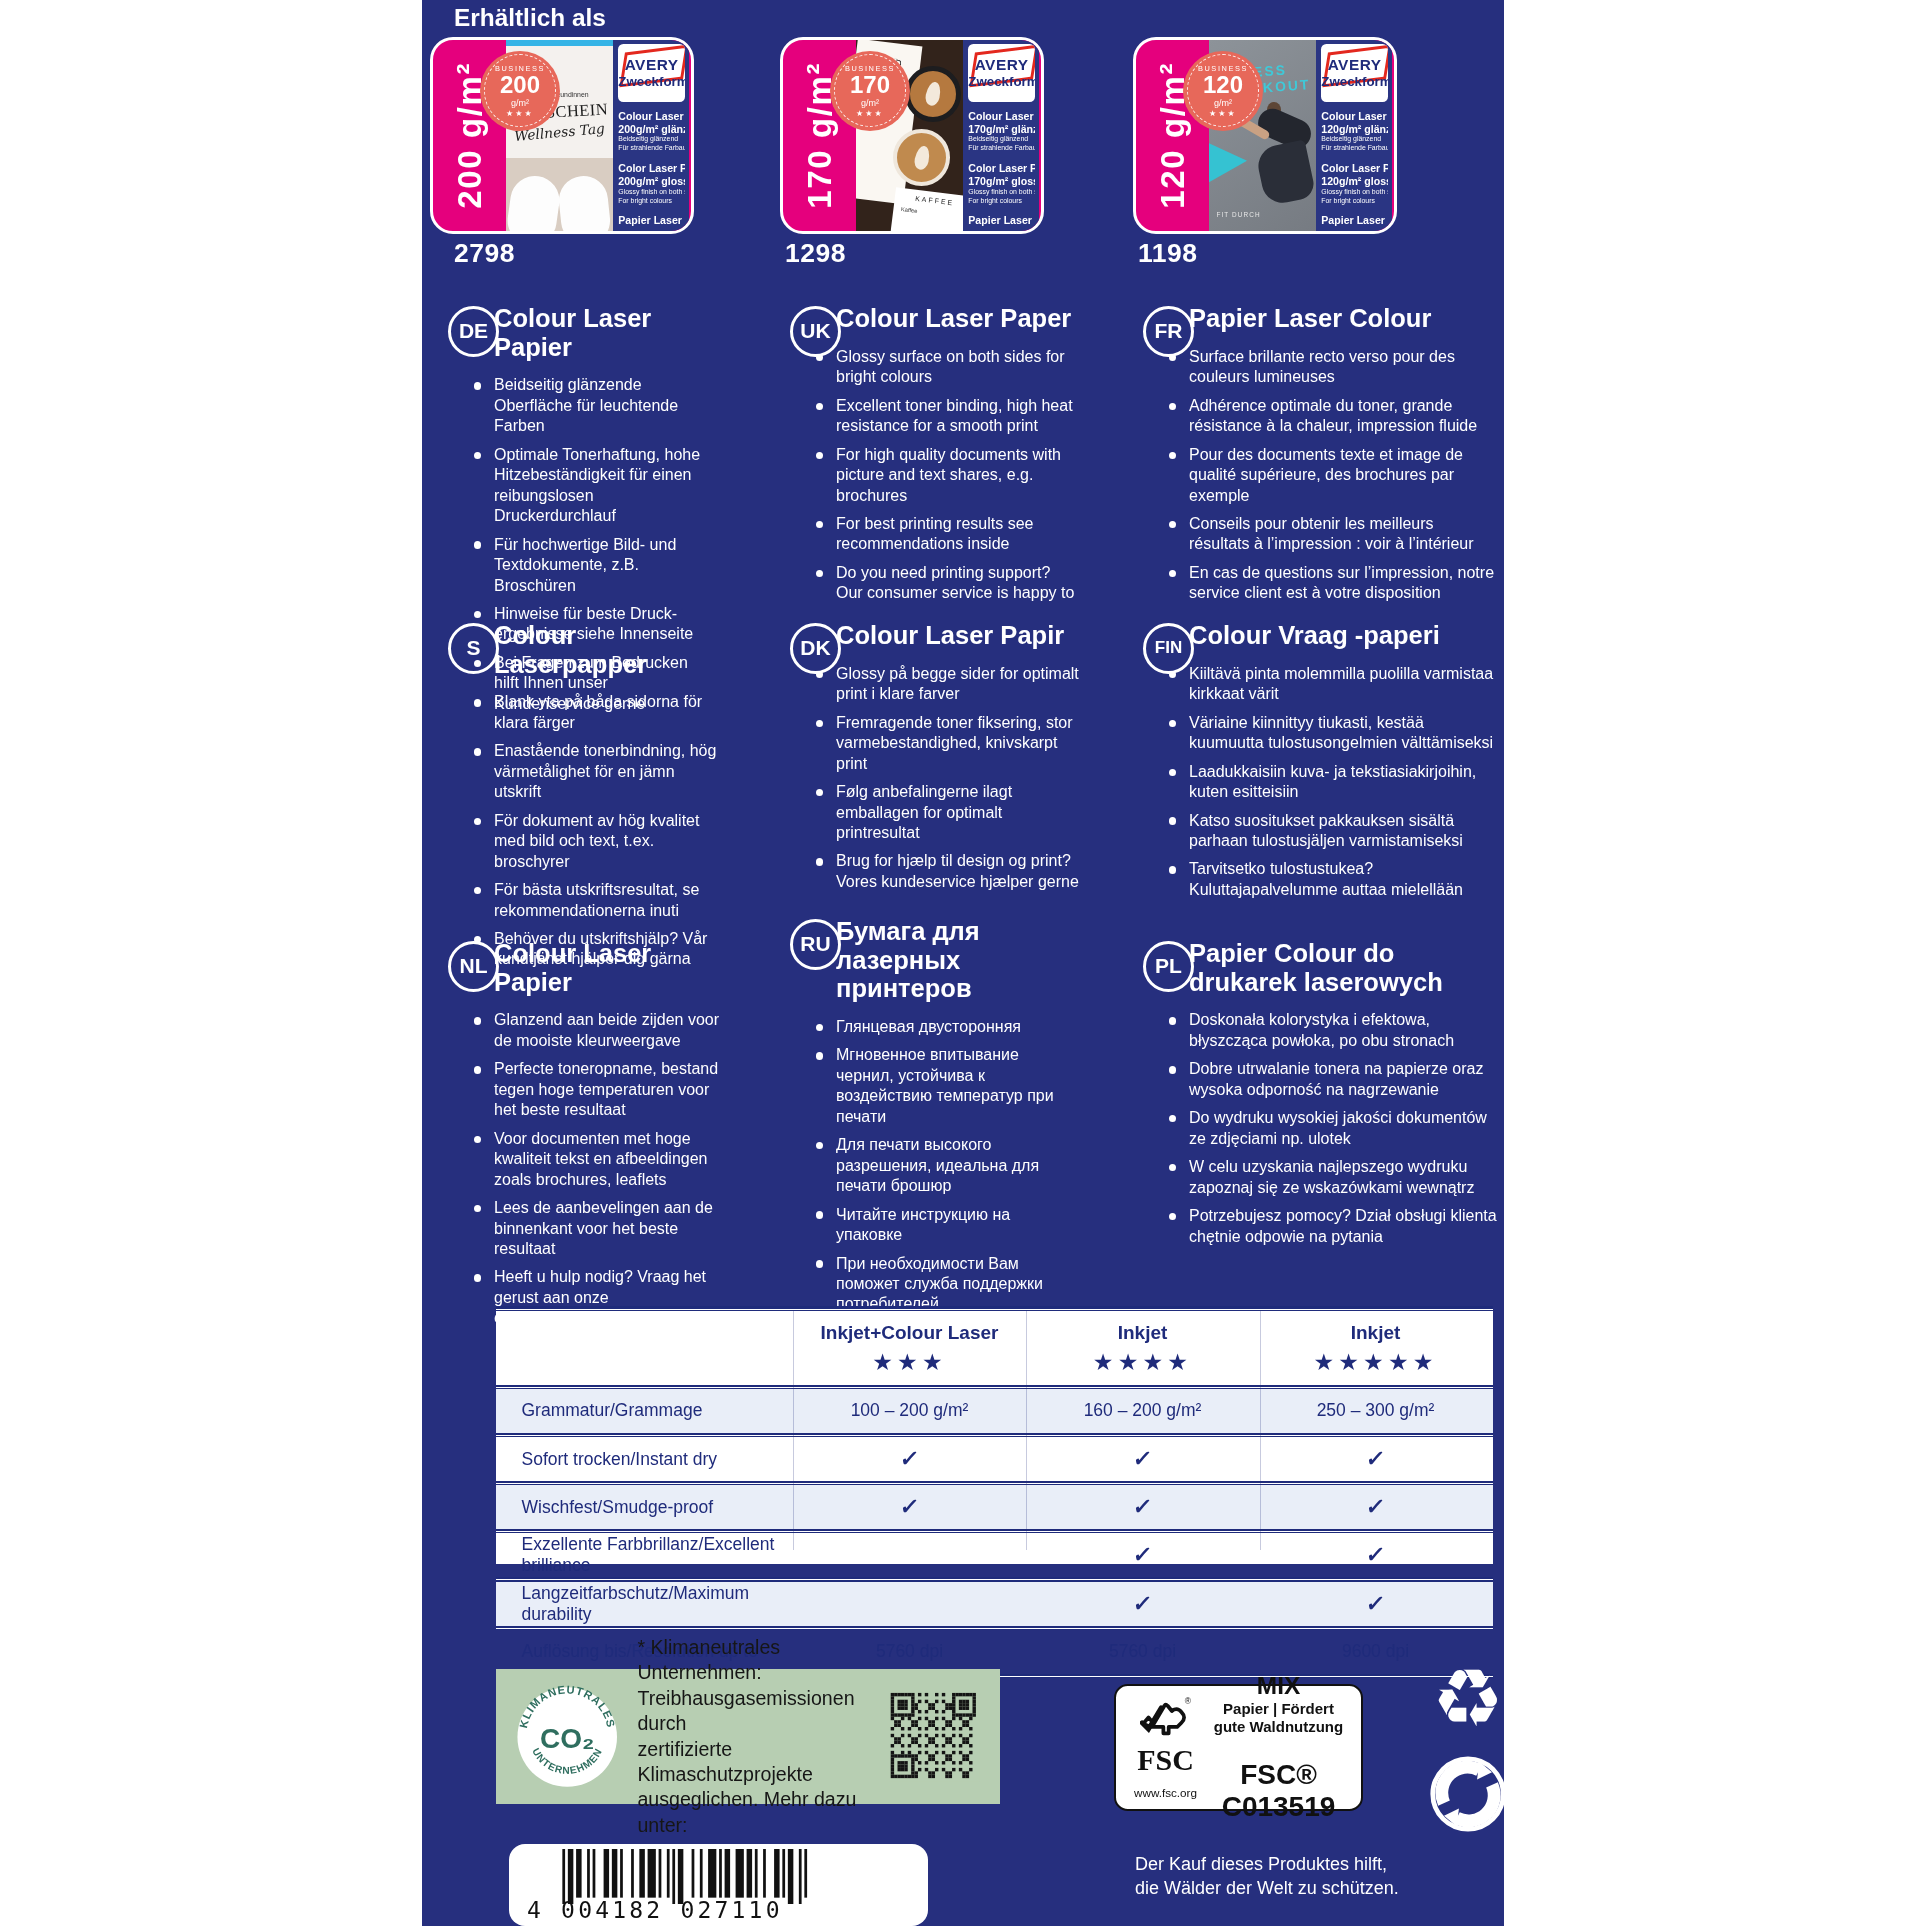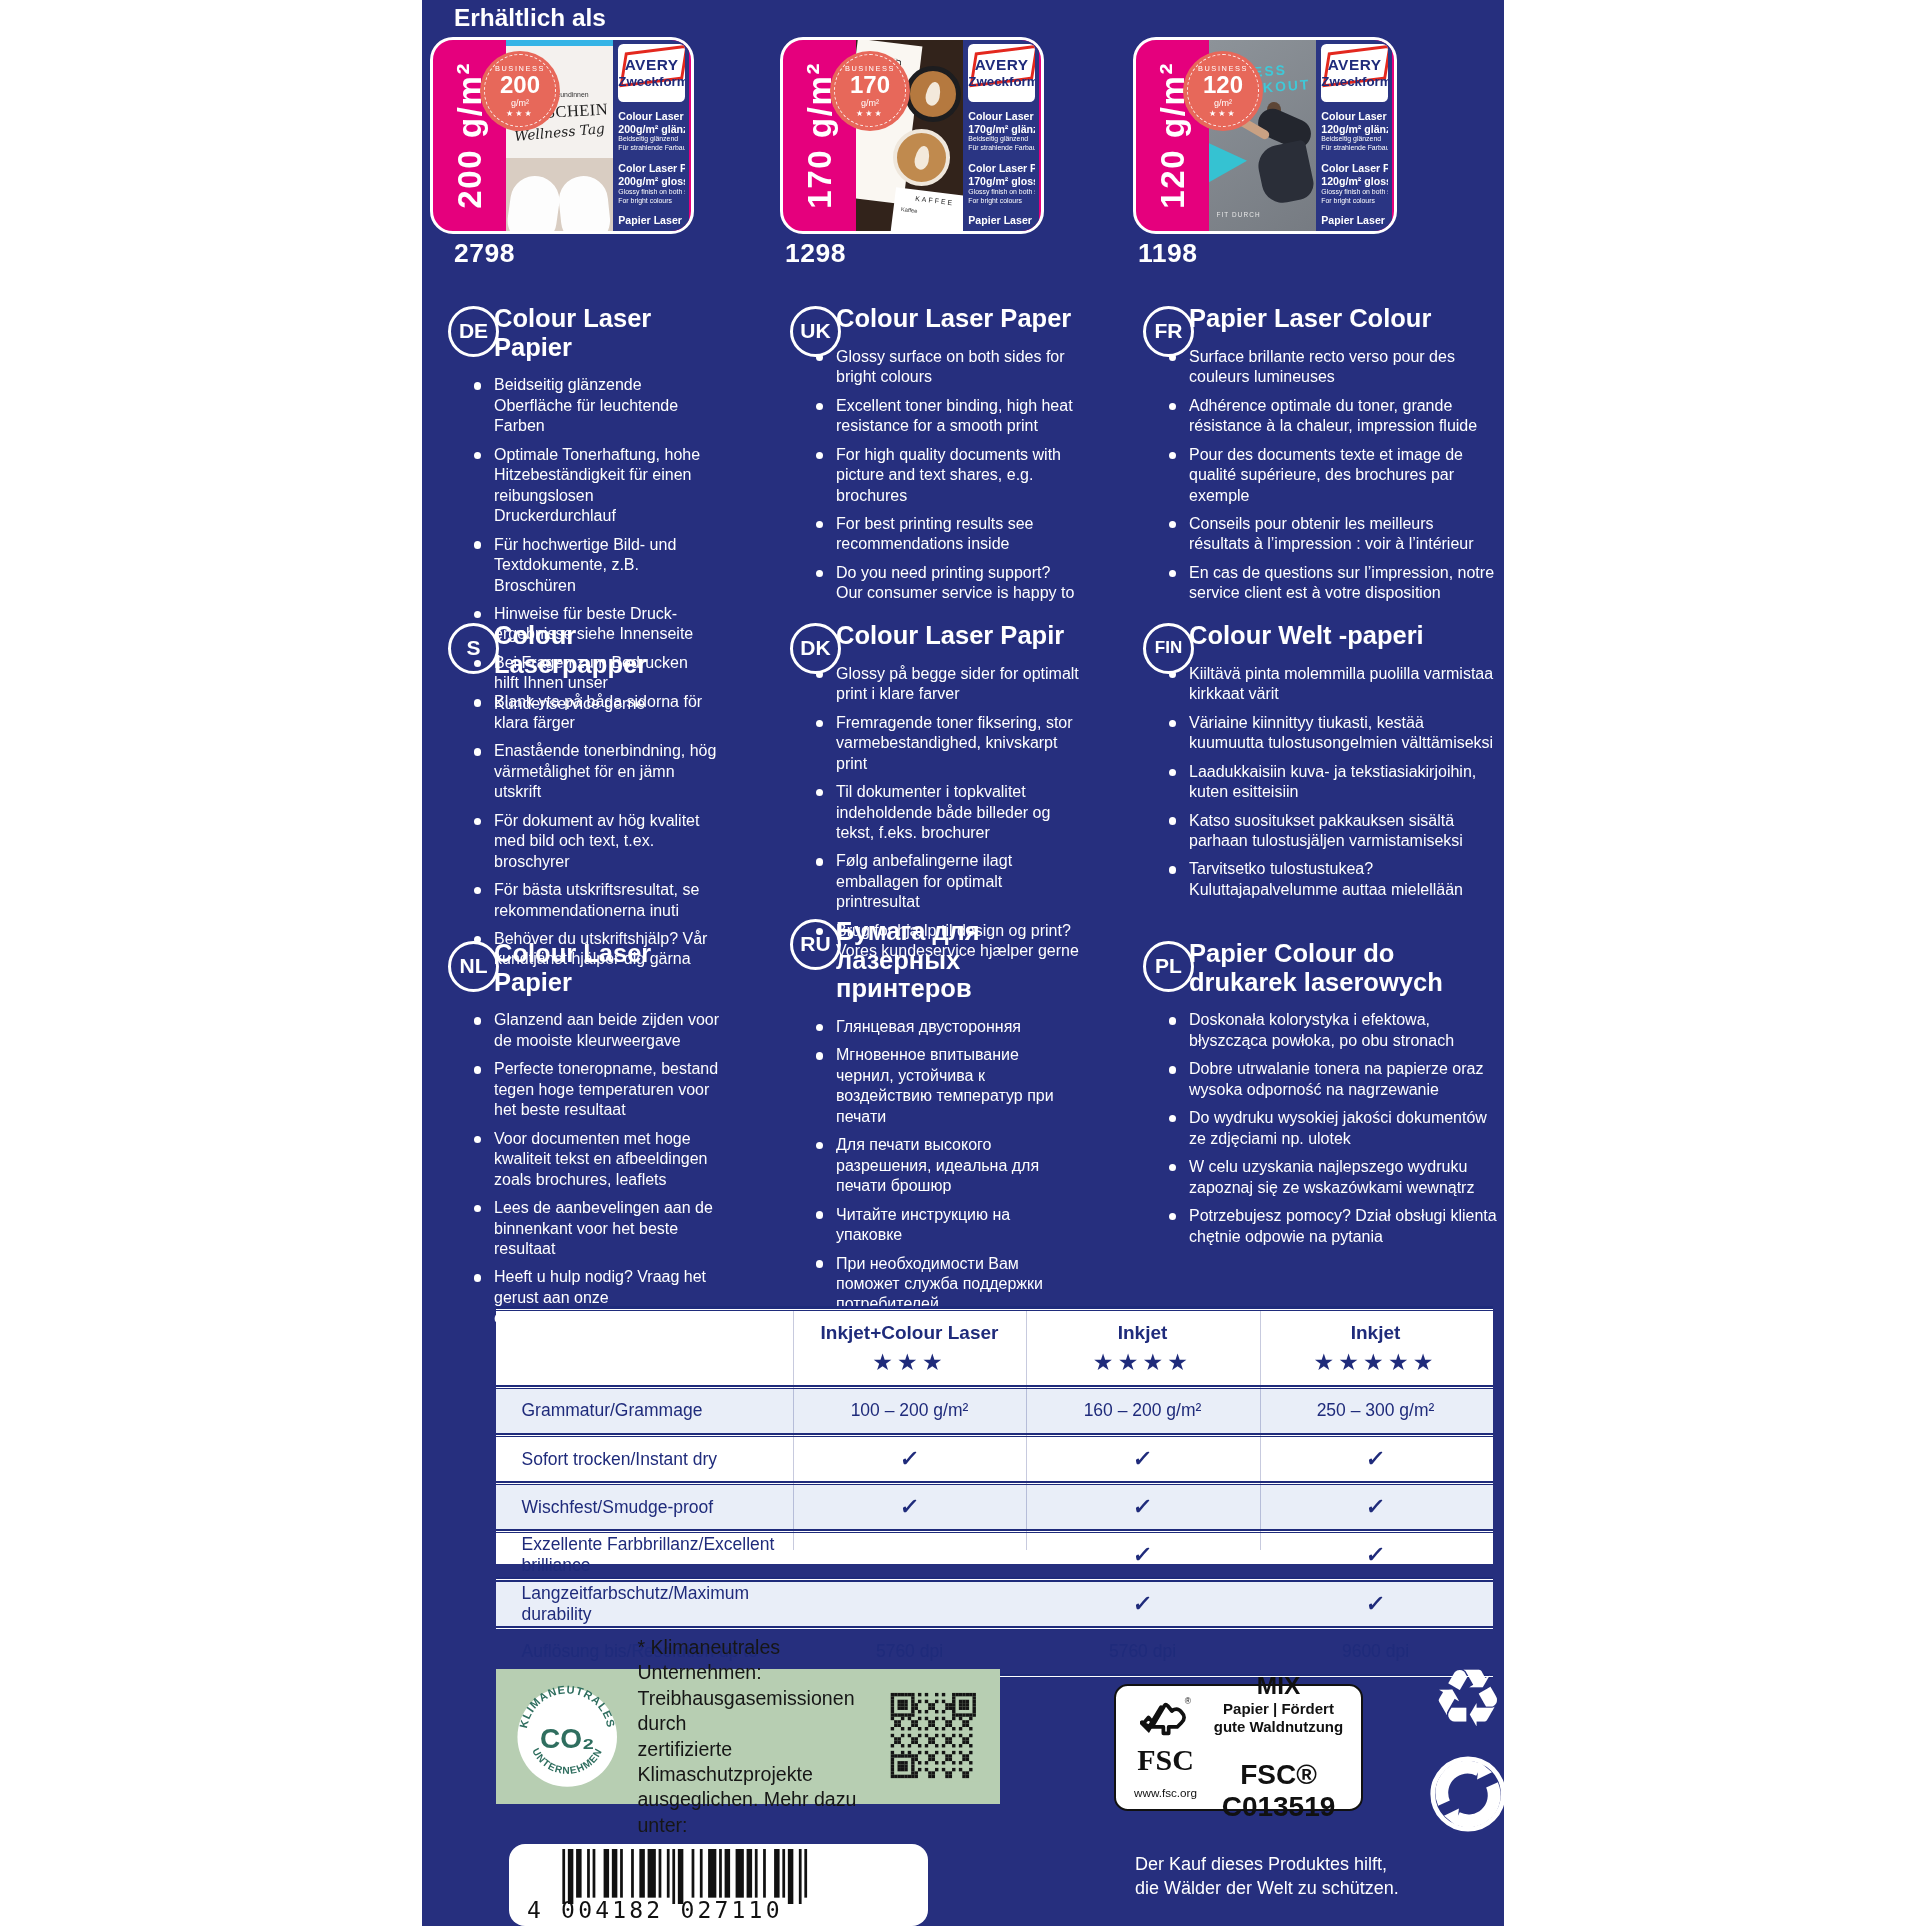--- a/index.html
+++ b/index.html
@@ -335,33 +335,32 @@
 
   <div class="section s-dk" style="left:790px;top:614px;width:289px;">
     <div class="lang-circle">
         <span>DK</span>
       </div>
     <div class="sec-body">
       <h2>Colour Laser Papir</h2>
       <ul>
         <li>Glossy på begge sider for optimalt print i klare farver</li>
         <li>Fremragende toner fiksering, stor varmebestandighed, knivskarpt print</li>
-        <li>Til dokumenter i topkvalitet indeholdende både billeder og tekst, f.eks. brochurer</li>
         <li>Følg anbefalingerne ilagt emballagen for optimalt printresultat</li>
         <li>Brug for hjælp til design og print? Vores kundeservice hjælper gerne</li>
       </ul>
     </div>
   </div>
 
   <div class="section s-fin" style="left:1143px;top:614px;width:355px;">
     <div class="lang-circle">
         <span>FIN</span>
       </div>
     <div class="sec-body">
-      <h2>Colour Welt -paperi</h2>
+      <h2>Colour Vraag -paperi</h2>
       <ul>
         <li>Kiiltävä pinta molemmilla puolilla varmistaa kirkkaat värit</li>
         <li>Väriaine kiinnittyy tiukasti, kestää kuumuutta tulostusongelmien välttämiseksi</li>
         <li>Laadukkaisiin kuva- ja tekstiasiakirjoihin, kuten esitteisiin</li>
         <li>Katso suositukset pakkauksen sisältä parhaan tulostusjäljen varmistamiseksi</li>
         <li>Tarvitsetko tulostustukea? Kuluttajapalvelumme auttaa mielellään</li>
       </ul>
     </div>
   </div>
 

